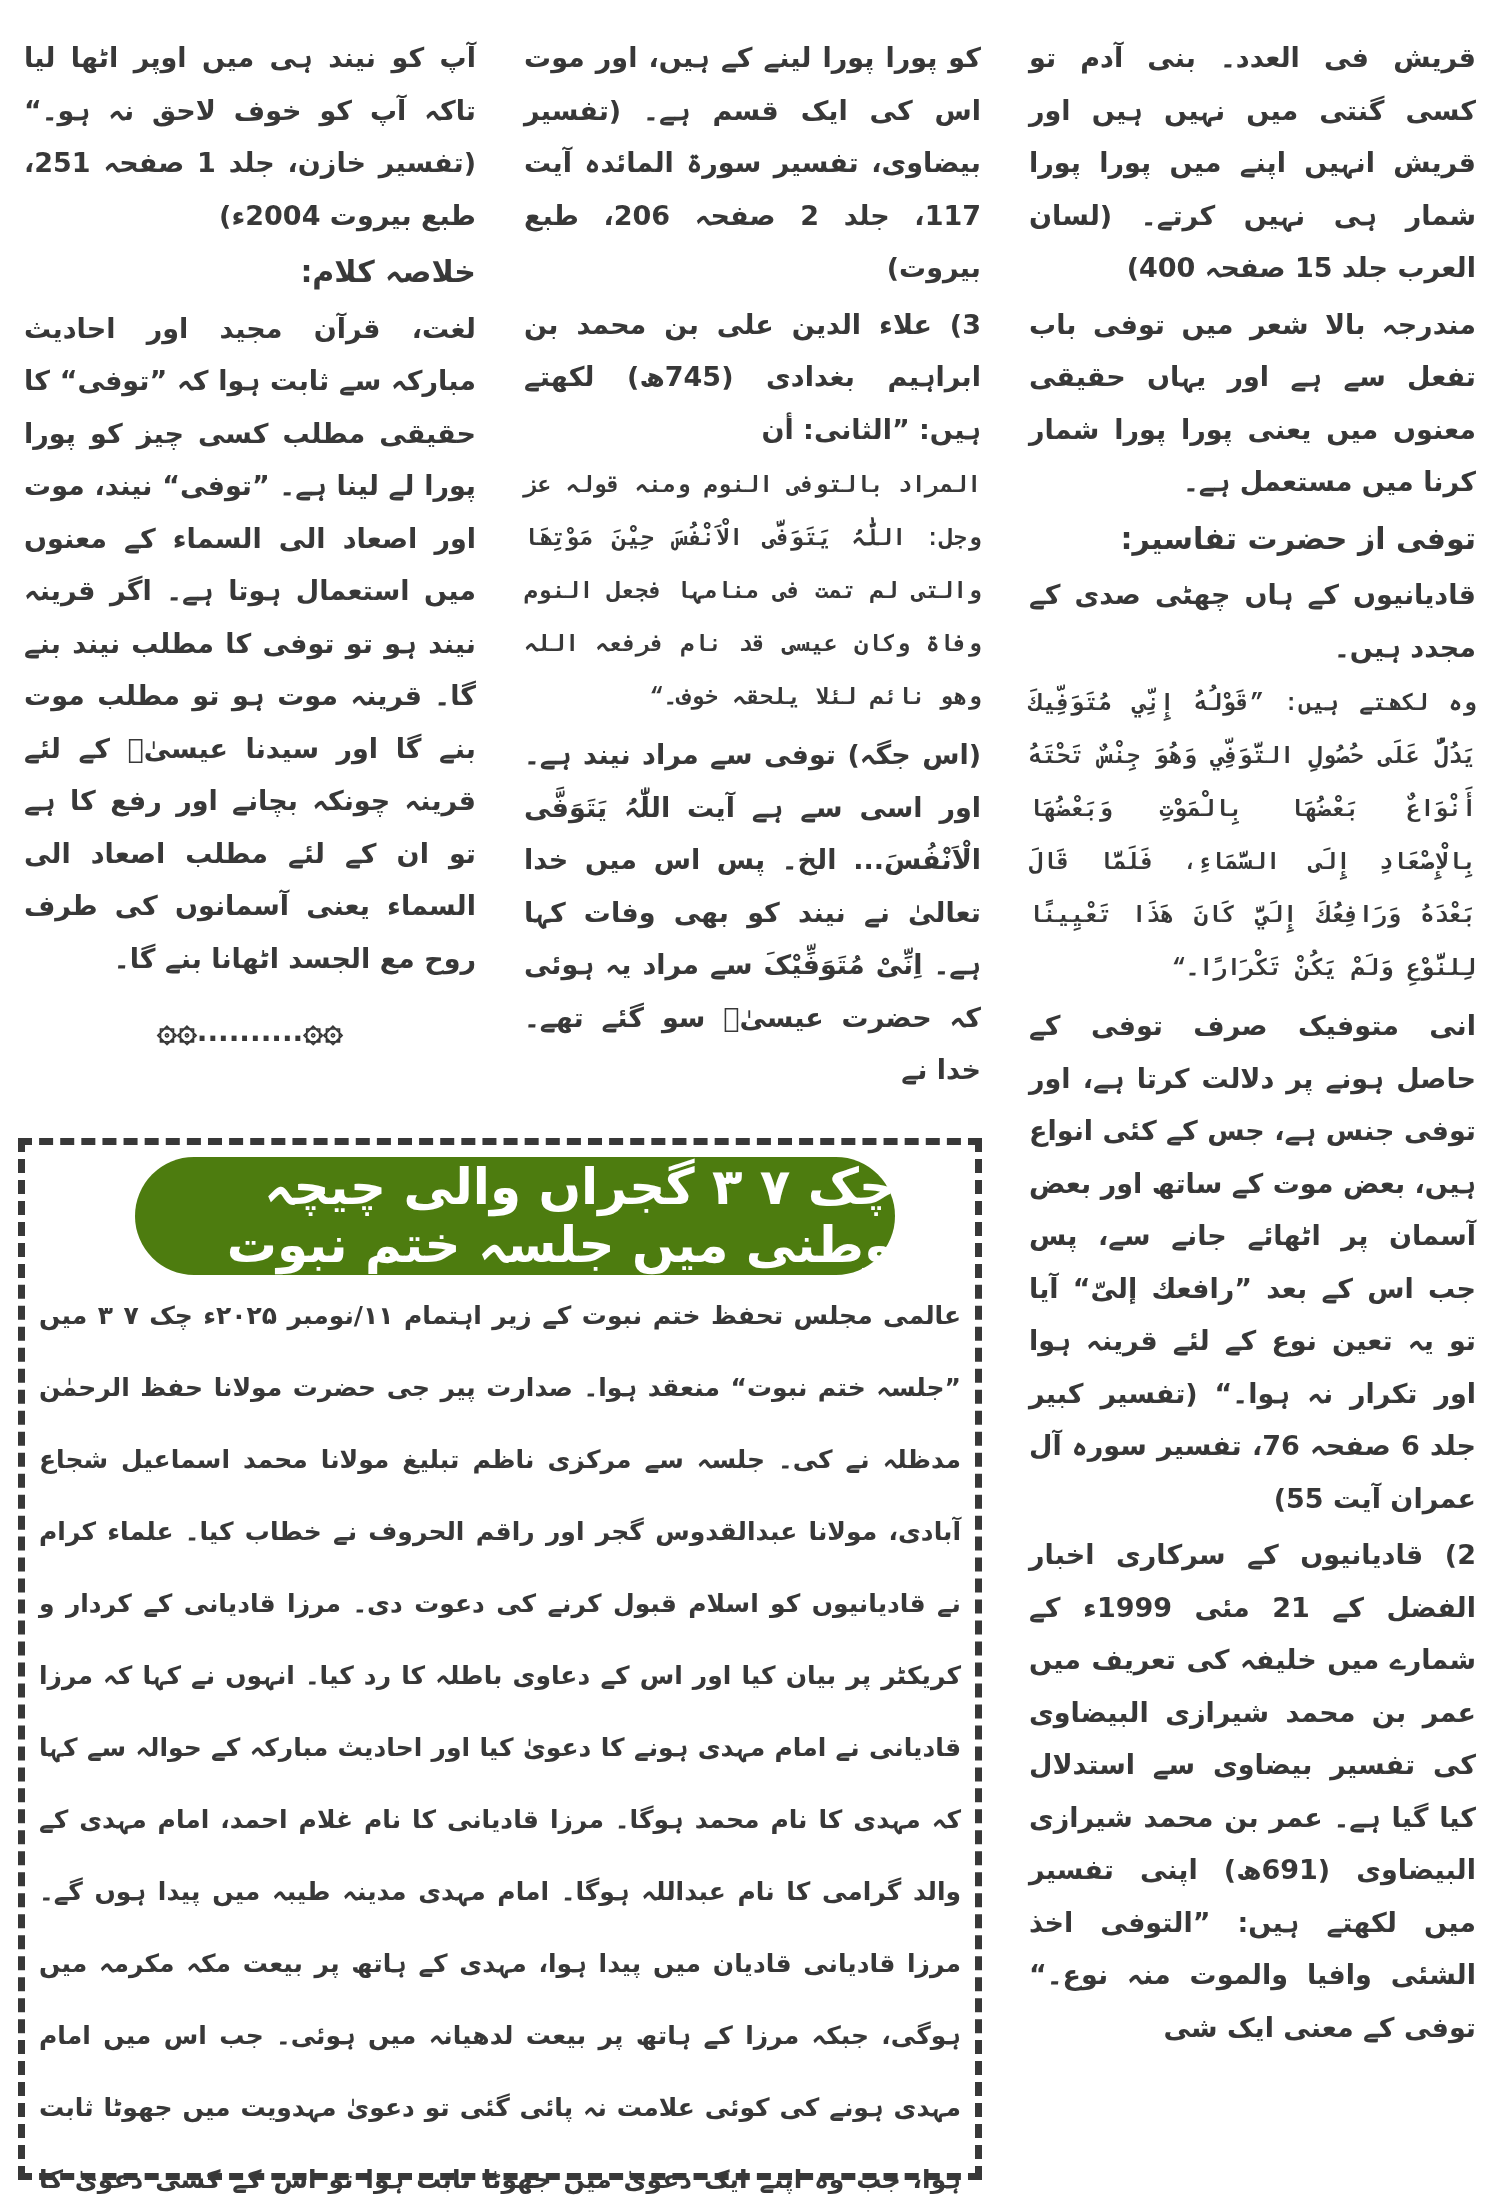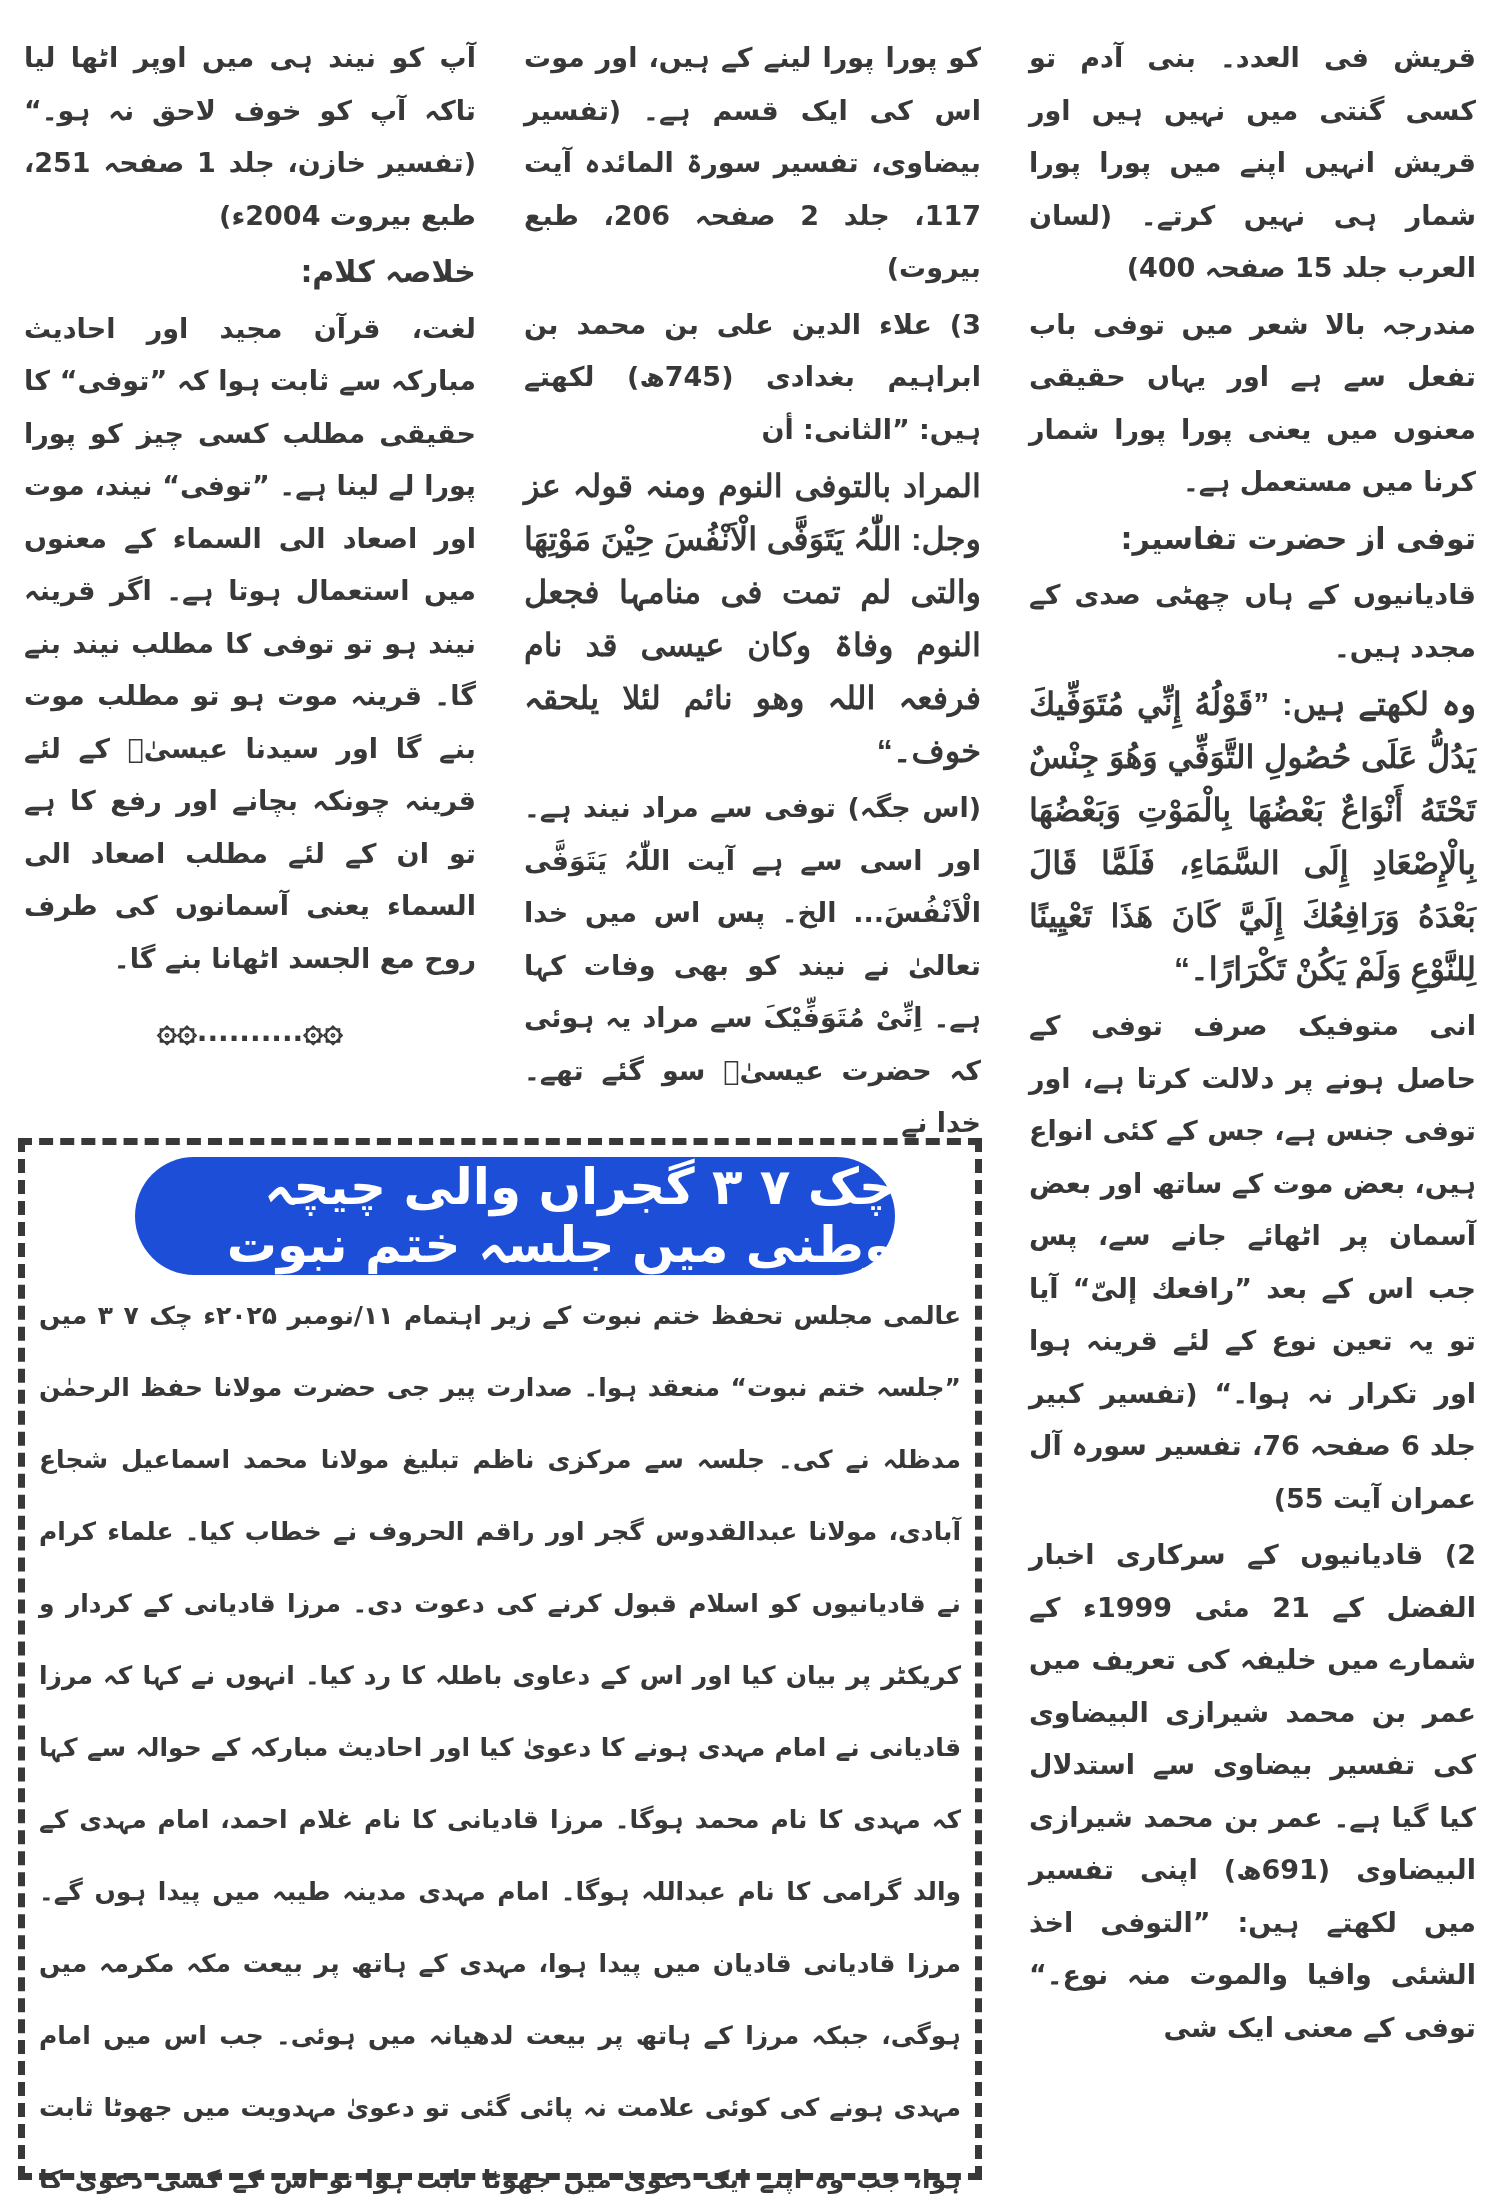--- a/index.html
+++ b/index.html
@@ -1,31 +1,31 @@
 <!DOCTYPE html>
 <html><head>
 <meta charset="utf-8">
 <style>
   html, body { margin:0; padding:0; background:#ffffff; }
   body { width:1500px; height:2200px; position:relative; overflow:hidden;
          font-family:"DejaVu Sans", sans-serif; color:#383838; }
   .col { position:absolute; direction:rtl; text-align:justify; text-align-last:right;
          font-size:27px; line-height:52.5px; font-weight:bold; }
   .col p { margin:4px; }
-  .col .ar { font-family:Liberation Sans, sans-serif; font-size:32px; line-height:53px; }
+  .col .ar { font-family:Liberation Mono, monospace; font-size:23px; line-height:53px; }
   .col .heading { font-size:30px; }
   #col-right { left:1025px; top:28px; width:455px; }
   #col-mid { left:520px; top:28px; width:465px; }
   #col-left { left:20px; top:28px; width:460px; }
   .ornament { text-align:center; text-align-last:center; direction:ltr; letter-spacing:2px; font-size:28px; margin-top:18px; }
   .ornament .star { font-size:34px; }
   #news-box { position:absolute; left:18px; top:1138px; width:964px; height:1042px;
               border:7px dashed #383838; box-sizing:border-box; }
   #headline { position:absolute; left:110px; top:12px; width:760px; height:118px;
-              background:#1d4ed8; border-radius:60px; color:#ffffff; direction:rtl;
+              background:#4d7c0f; border-radius:60px; color:#ffffff; direction:rtl;
               display:flex; align-items:center; justify-content:center;
               font-size:50px; font-weight:bold; }
   #news-body { position:absolute; left:14px; right:14px; top:135px; direction:rtl;
                font-size:25px; line-height:72px; font-weight:bold; text-align:justify; text-align-last:right; }
   #news-body p { margin:0; }
 </style>
 </head>
 <body>
 
 <div id="col-right" class="col">

